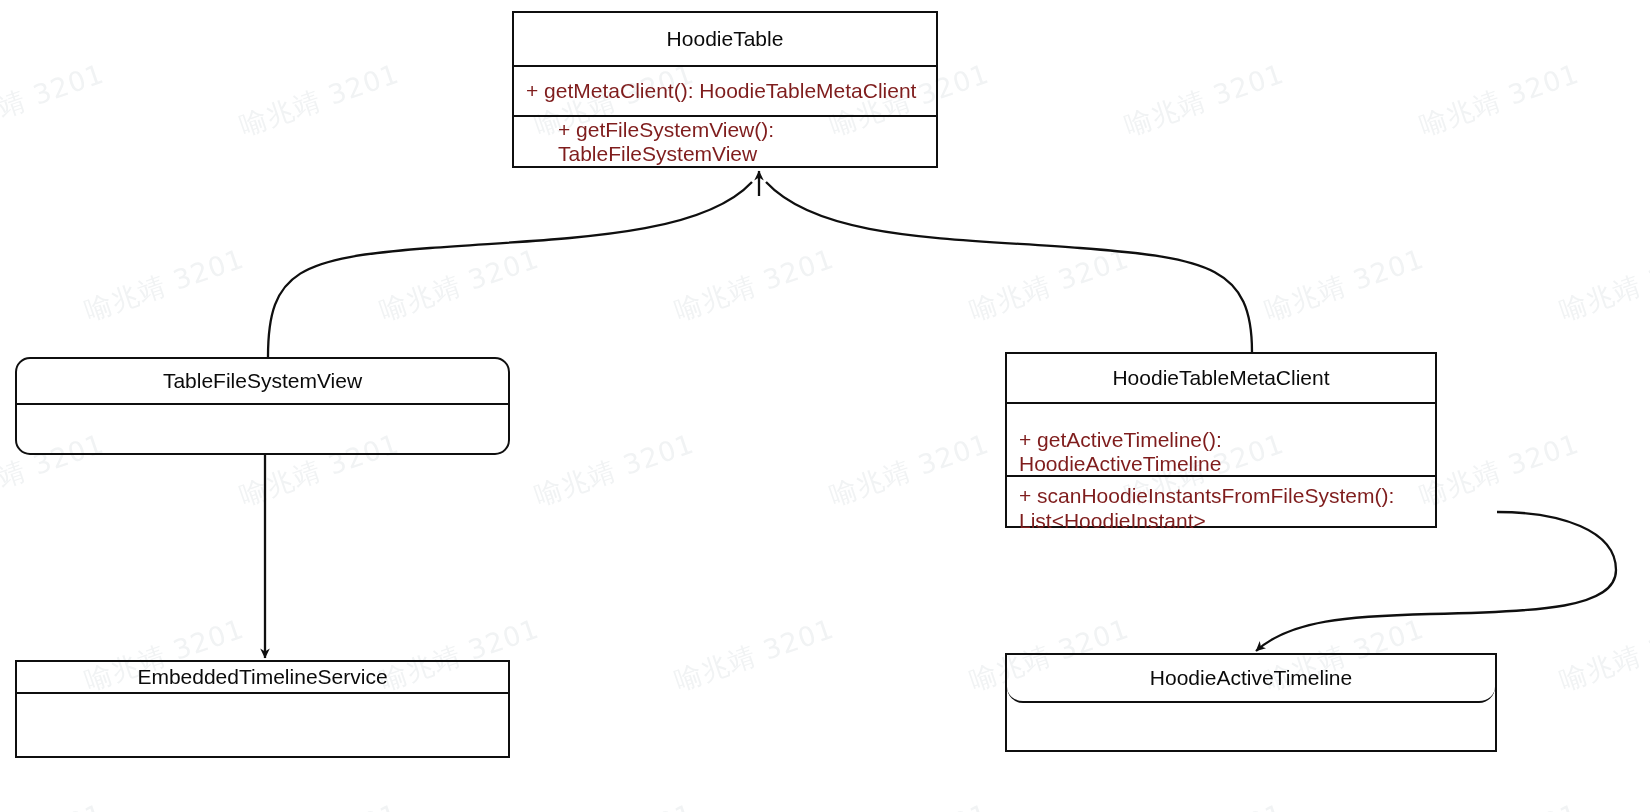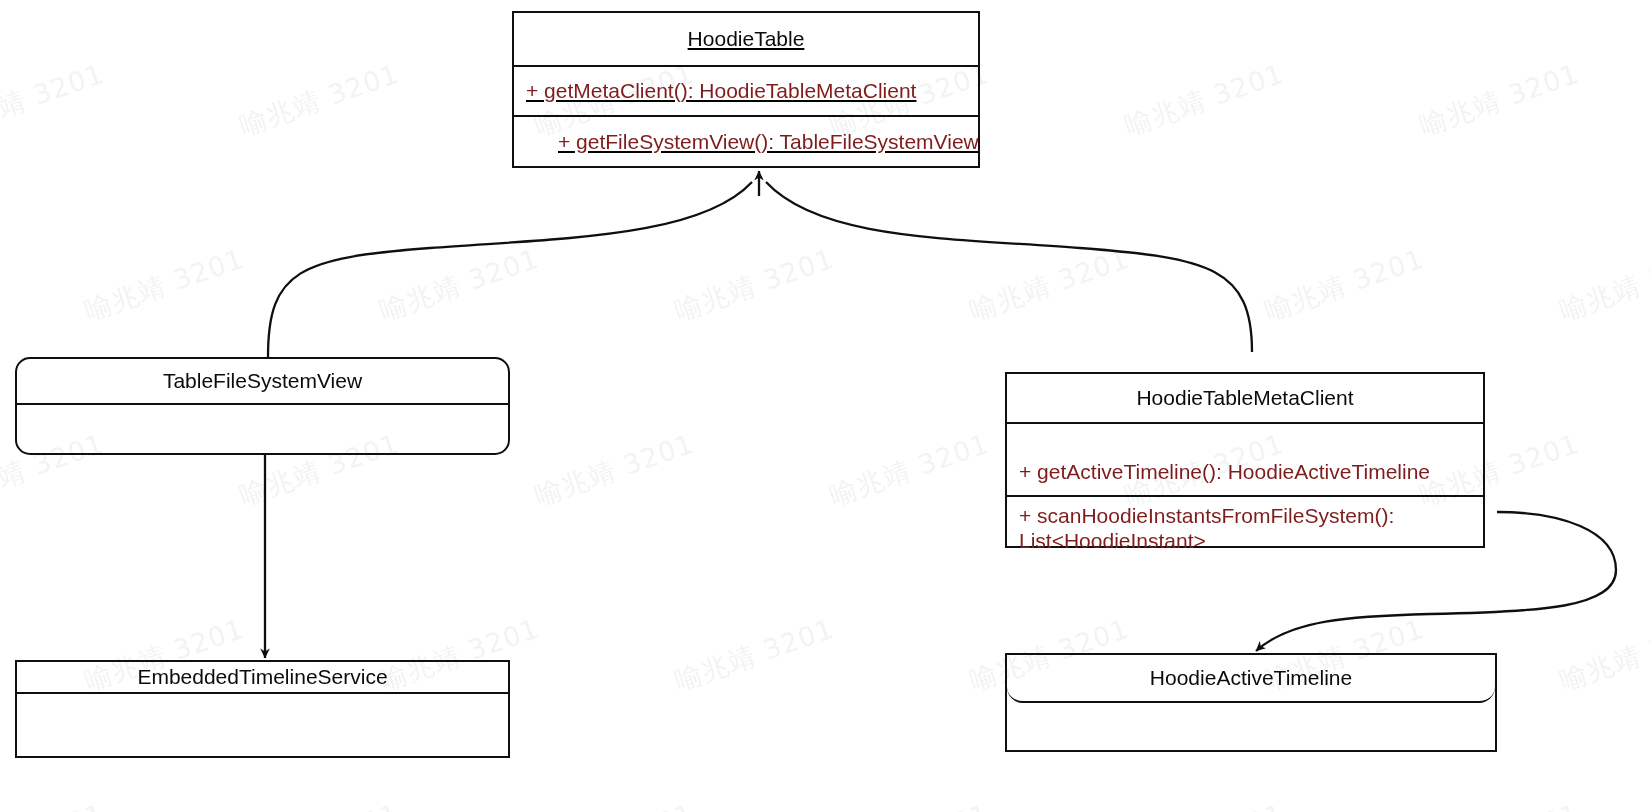--- a/index.html
+++ b/index.html
@@ -133,32 +133,32 @@
     <path d="M 1252 352 C 1252 268 1210 258 1080 248 C 950 238 820 240 766 182" fill="none" stroke="#0f0f0f" stroke-width="2.3"></path>
 
     <path d="M 759 196 L 759 171" fill="none" stroke="#0f0f0f" stroke-width="2.3" marker-end="url(#arrowFilled)"></path>
 
     <path d="M 265 455 L 265 658" fill="none" stroke="#0f0f0f" stroke-width="2.3" marker-end="url(#arrowFilled)"></path>
 
     <path d="M 1497 512 C 1560 512 1616 530 1616 570 C 1616 608 1540 612 1430 614
              C 1350 616 1290 620 1256 651" fill="none" stroke="#0f0f0f" stroke-width="2.3" marker-end="url(#arrowFilled)"></path>
   </svg>
 
-  <div class="uml-class" style="left:512px; top:11px; width:468px; height:157px;text-decoration:underline;">
+  <div class="uml-class" style="left:512px; top:11px; width:426px; height:157px;">
     <div class="uml-name" style="height:54px;">HoodieTable</div>
     <div class="uml-compartment divider" style="height:50px;">+ getMetaClient(): HoodieTableMetaClient</div>
     <div class="uml-compartment" style="height:49px;margin-left:32px;">+ getFileSystemView(): TableFileSystemView</div>
   </div>
 
   <div class="uml-class" style="left:15px; top:357px; width:495px; height:98px;border-radius:15px;">
     <div class="uml-name" style="height:46px;">TableFileSystemView</div>
     <div class="uml-compartment empty" style="height:48px;"></div>
   </div>
 
-  <div class="uml-class" style="left:1005px; top:372px; width:480px; height:176px;">
+  <div class="uml-class" style="left:1005px; top:352px; width:432px; height:176px;">
     <div class="uml-name" style="height:50px;">HoodieTableMetaClient</div>
     <div class="uml-compartment divider" style="height:49px;margin-top:24px;">+ getActiveTimeline(): HoodieActiveTimeline</div>
     <div class="uml-compartment wrapped" style="height:73px;">+ scanHoodieInstantsFromFileSystem(): List&lt;HoodieInstant&gt;</div>
   </div>
 
   <div class="uml-class" style="left:15px; top:660px; width:495px; height:98px;">
     <div class="uml-name" style="height:32px;">EmbeddedTimelineService</div>
     <div class="uml-compartment empty" style="height:46px;"></div>
   </div>
 

